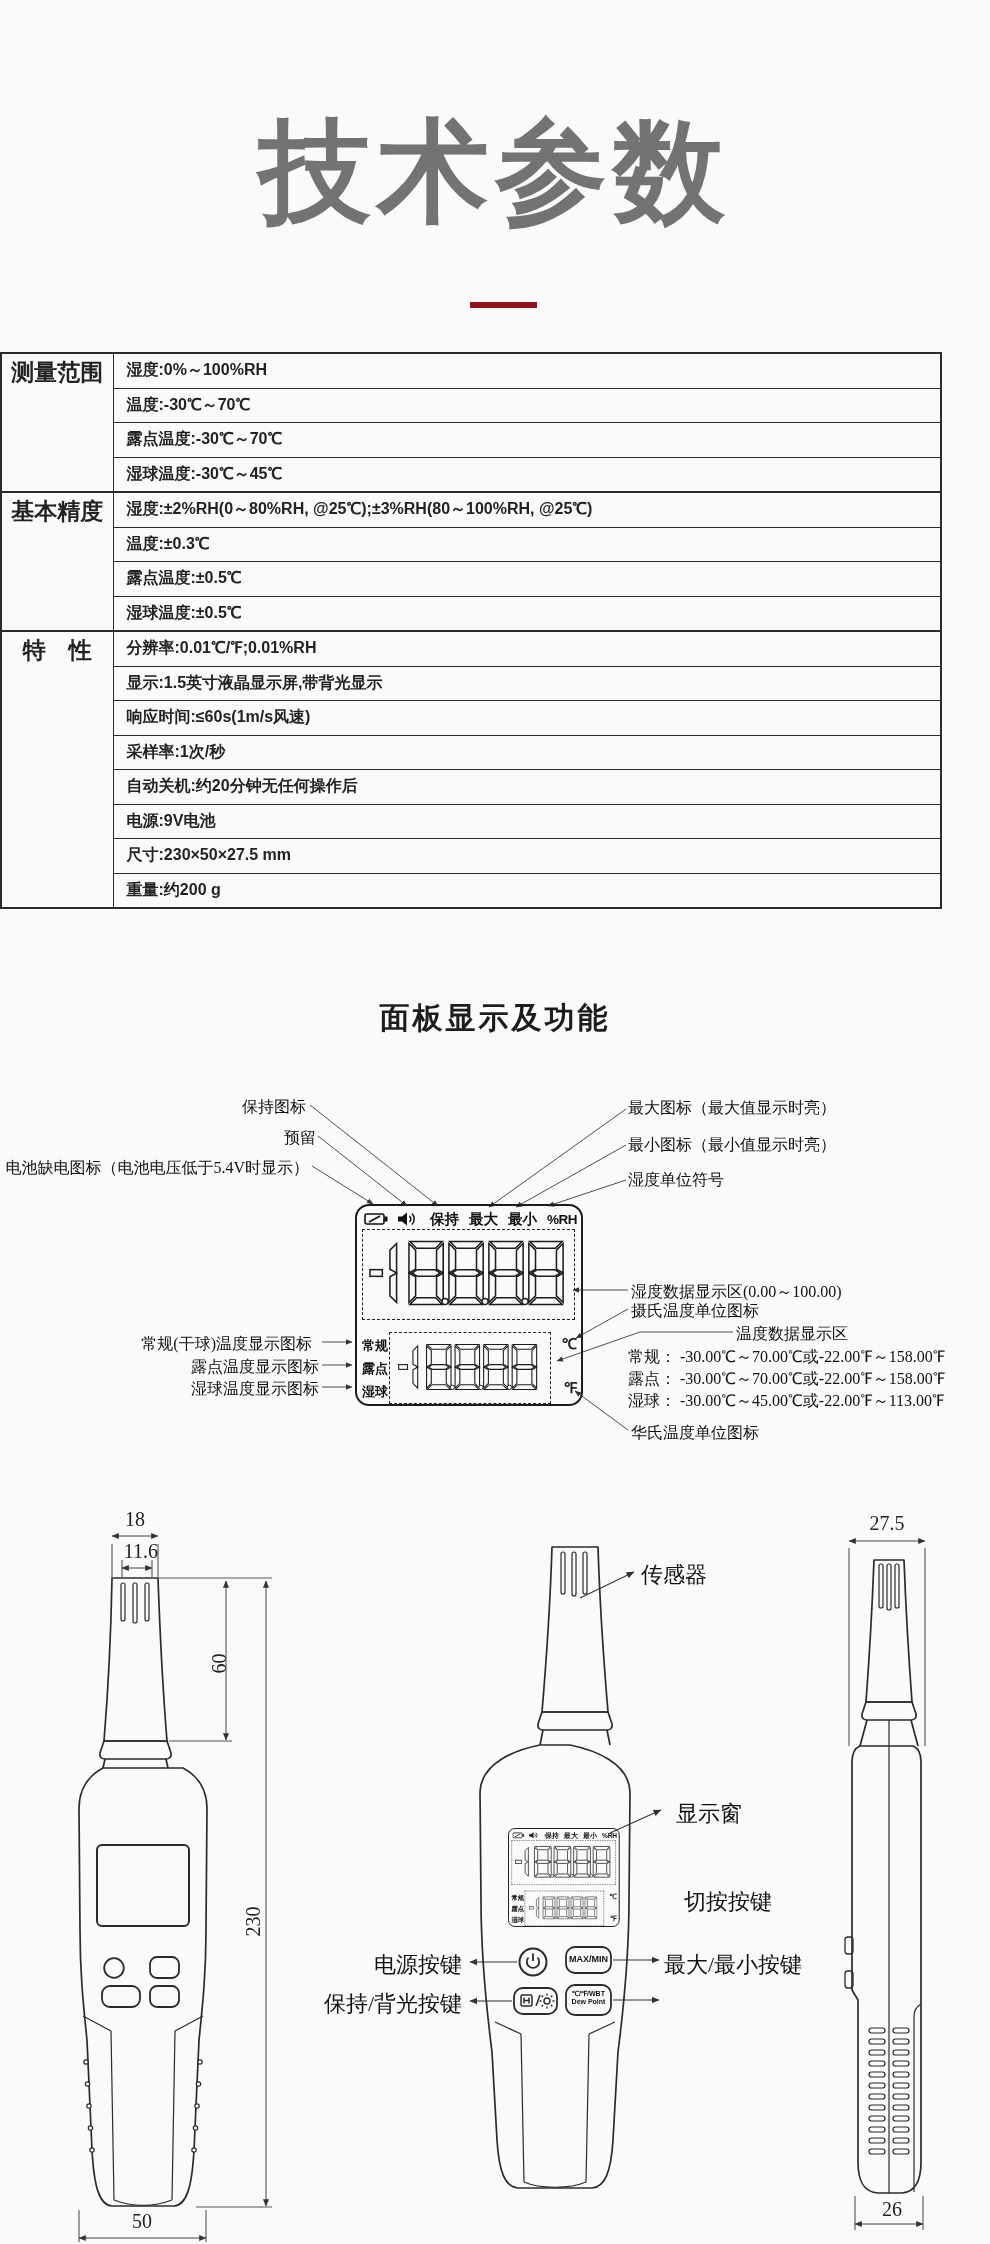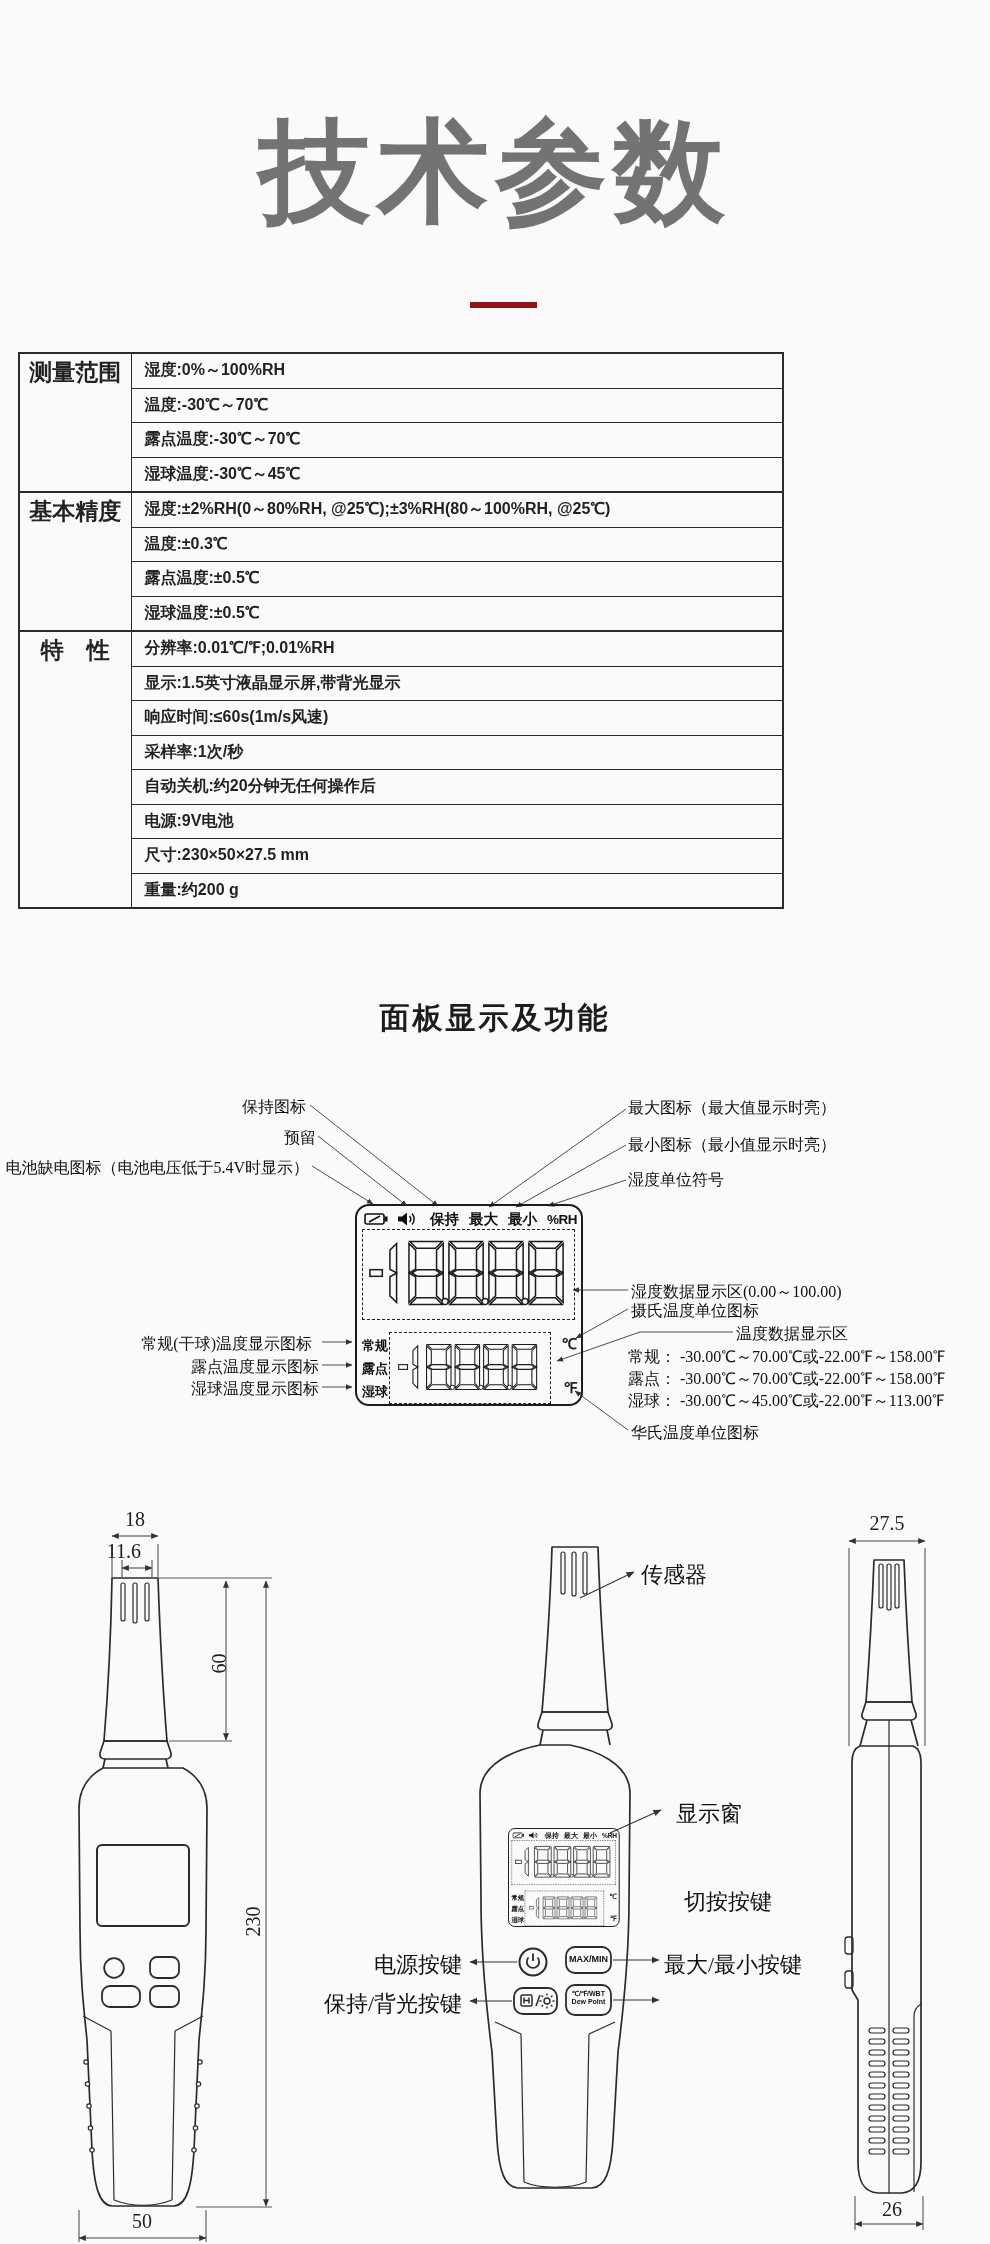--- a/index.html
+++ b/index.html
@@ -3,21 +3,21 @@
 <meta charset="utf-8">
 <style>
   html,body{margin:0;padding:0;}
   body{position:relative;width:990px;height:2244px;background:#fbf9fa;overflow:hidden;
        font-family:"Liberation Sans",sans-serif;color:#1f1f1f;}
   
   .main-title{position:absolute;left:0;right:0;top:88px;text-align:center;
     font-size:112px;font-weight:bold;letter-spacing:6px;color:#737373;line-height:1.5;}
   .red-dash{position:absolute;left:470px;top:302px;width:67px;height:6px;background:#8e1419;}
   
-  table.spec{position:absolute;left:18px;top:352px;width:766px;border-collapse:collapse;
+  table.spec{position:absolute;left:0;top:352px;width:942px;border-collapse:collapse;
     table-layout:fixed;border:2.2px solid #2b2b2b;}
   table.spec td{border:1px solid #2b2b2b;height:33.5px;font-size:16px;font-weight:600;
     color:#222;padding:0 4px 0 13px;white-space:nowrap;overflow:hidden;}
   table.spec tr.sec td{border-top:2.2px solid #2b2b2b;}
   table.spec td.hd{vertical-align:top;text-align:center;padding:3px 2px 0 2px;font-size:23px;}
   
   .panel-title{position:absolute;left:0;right:0;top:998px;text-align:center;
     font-size:30px;font-weight:bold;letter-spacing:3px;color:#1d1d1d;}
   .plabel{position:absolute;font-family:"Liberation Serif",serif;font-size:16px;
     color:#111;white-space:nowrap;line-height:19px;z-index:3;}
@@ -379,21 +379,21 @@
 <div class="plabel" style="left:628px;top:1170px;">湿度单位符号</div>
 <div class="plabel" style="left:631px;top:1282px;">湿度数据显示区(0.00～100.00)</div>
 <div class="plabel" style="left:631px;top:1301px;">摄氏温度单位图标</div>
 <div class="plabel" style="left:736px;top:1324px;">温度数据显示区</div>
 <div class="plabel rng" style="left:628px;top:1347px;">常规： -30.00℃～70.00℃或-22.00℉～158.00℉</div>
 <div class="plabel rng" style="left:628px;top:1369px;">露点： -30.00℃～70.00℃或-22.00℉～158.00℉</div>
 <div class="plabel rng" style="left:628px;top:1391px;">湿球： -30.00℃～45.00℃或-22.00℉～113.00℉</div>
 <div class="plabel" style="left:631px;top:1423px;">华氏温度单位图标</div>
 
 <div class="dim" style="left:115px;top:1508px;width:40px;">18</div>
-<div class="dim" style="left:97px;top:1540px;width:54px;">11.6</div>
+<div class="dim" style="left:114px;top:1540px;width:54px;">11.6</div>
 <div class="dim rot" style="left:197px;top:1652px;">60</div>
 <div class="dim rot" style="left:231px;top:1910px;">230</div>
 <div class="dim" style="left:118px;top:2210px;width:48px;">50</div>
 <div class="dim" style="left:857px;top:1512px;width:60px;">27.5</div>
 <div class="dim" style="left:868px;top:2198px;width:48px;font-family:Liberation Serif, serif;">26</div>
 
 <div class="dlabel" style="left:641px;top:1560px;">传感器</div>
 <div class="dlabel" style="left:667px;top:1799px;margin-left:9px;">显示窗</div>
 <div class="dlabel" style="right:528px;top:1950px;">电源按键</div>
 <div class="dlabel" style="right:528px;top:1989px;">保持/背光按键</div>

